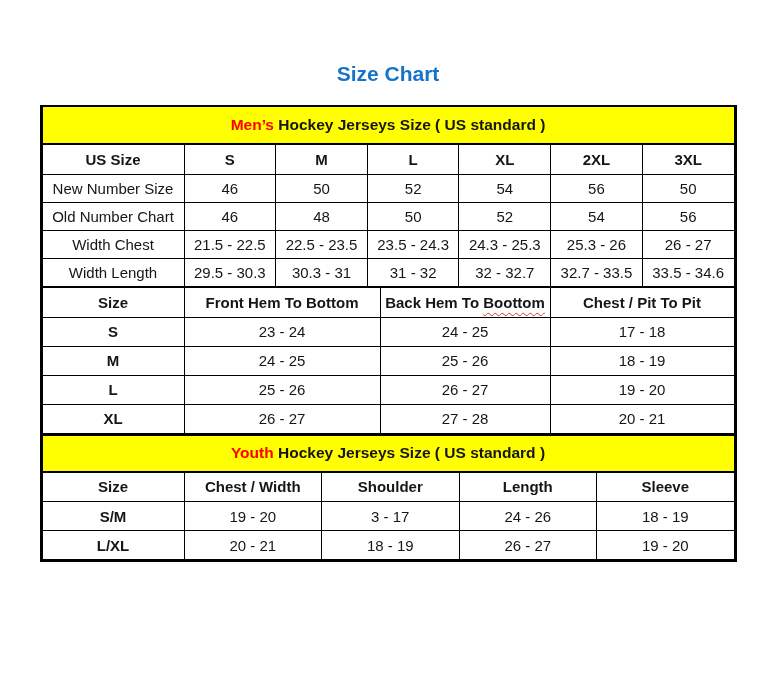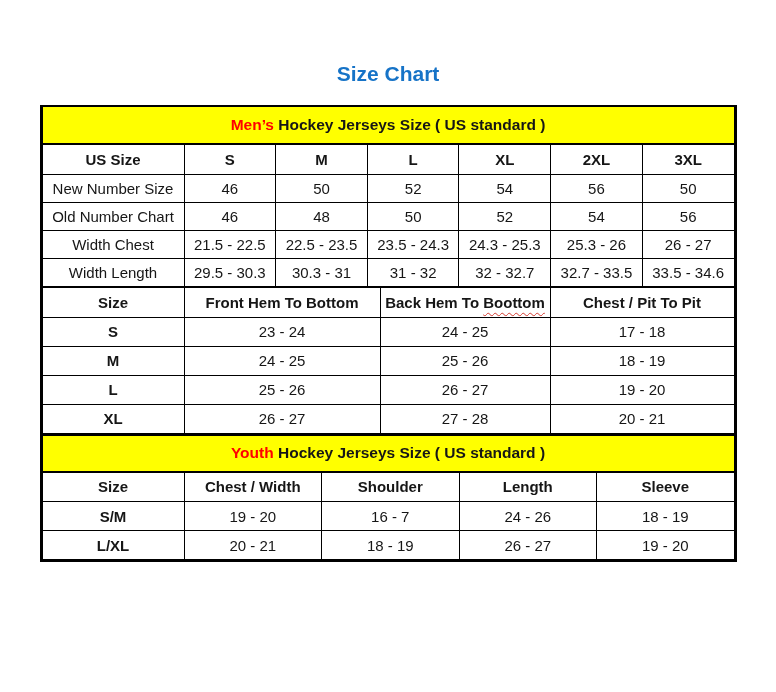--- a/index.html
+++ b/index.html
@@ -182,21 +182,21 @@
     <tr class="head">
       <td>Size</td>
       <td>Chest / Width</td>
       <td>Shoulder</td>
       <td>Length</td>
       <td>Sleeve</td>
     </tr>
     <tr class="data">
       <td class="lbl-bold">S/M</td>
       <td>19 - 20</td>
-      <td>16 - 7</td>
+      <td>3 - 17</td>
       <td>24 - 26</td>
       <td>18 - 19</td>
     </tr>
     <tr class="data">
       <td class="lbl-bold">L/XL</td>
       <td>20 - 21</td>
       <td>18 - 19</td>
       <td>26 - 27</td>
       <td>19 - 20</td>
     </tr>

